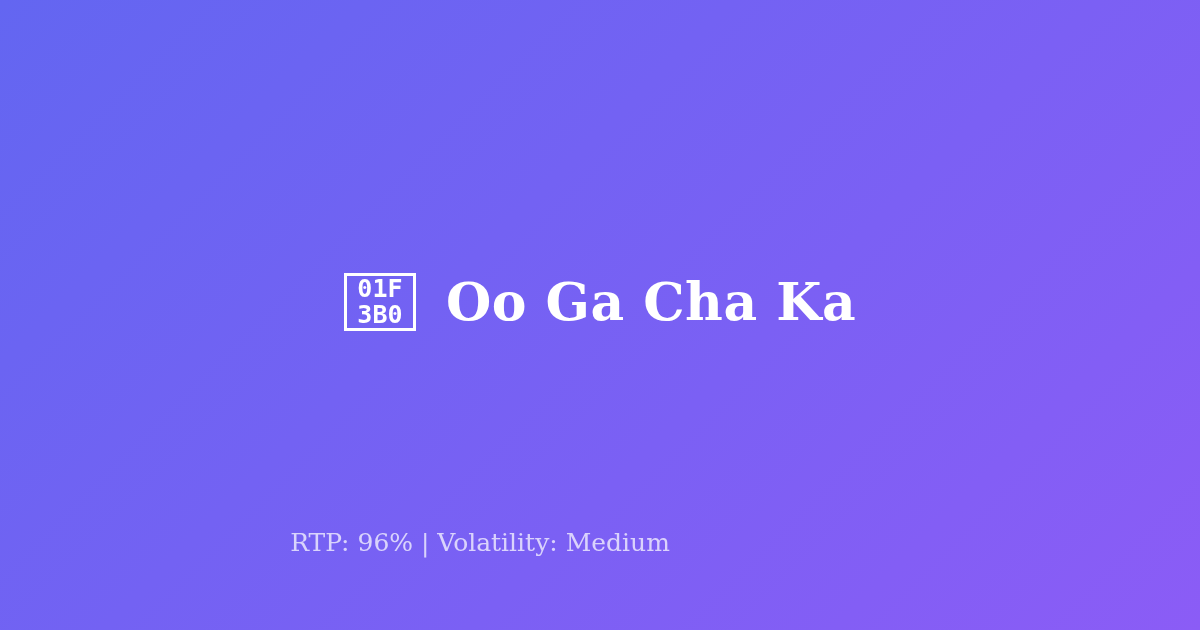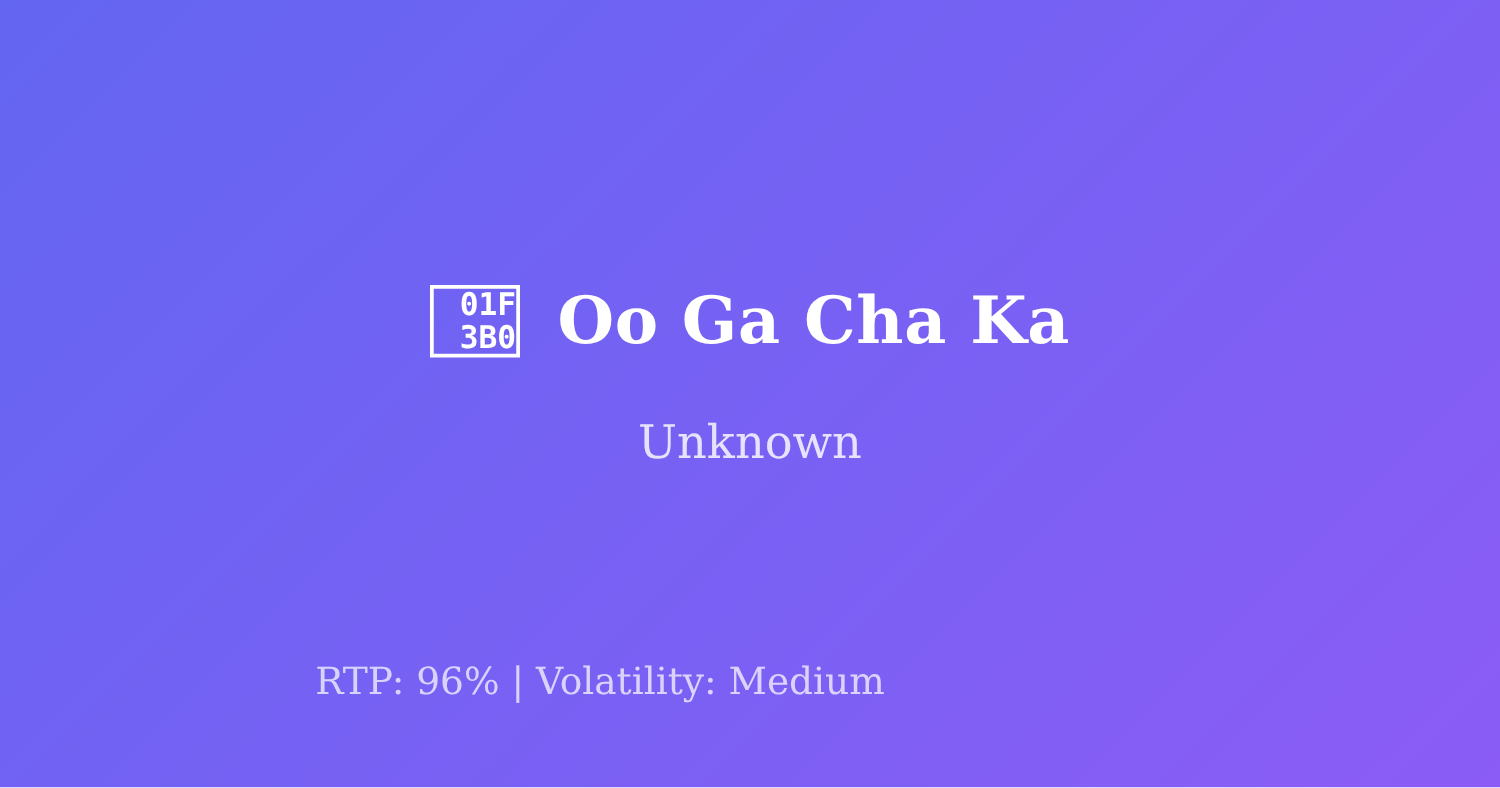--- a/index.html
+++ b/index.html
@@ -45,21 +45,21 @@
     align-items: center;
     justify-content: center;
     gap: 30px;
     white-space: nowrap;
   }
 
   
   .tofu {
     display: inline-flex;
     flex-direction: column;
-    align-items: flex-end;
+    align-items: center;
     justify-content: center;
     width: 72px;
     height: 58px;
     box-sizing: border-box;
     border: 3px solid #ffffff;
     outline: 2px solid transparent;
     font-family: "DejaVu Sans Mono", monospace;
     font-weight: 700;
     font-size: 25px;
     line-height: 26px;
@@ -93,21 +93,21 @@
 
   
   .footer-meta {
     position: absolute;
     left: 0;
     width: 960px;
     top: 528px;
     text-align: center;
     font-family: "DejaVu Serif", serif;
     font-weight: 400;
-    font-size: 30px;
+    font-size: 25px;
     line-height: 1.2;
     color: rgba(255, 255, 255, 0.72);
   }
 </style>
 </head>
 <body>
 
 <div class="og-card">
 
   <div class="hero">
@@ -116,19 +116,18 @@
 
       <span class="tofu">
         <span class="tofu-line">01F</span>
         <span class="tofu-line">3B0</span>
       </span>
 
       <span class="title-text">Oo Ga Cha Ka</span>
 
     </div>
 
-    <div class="subtitle">Unknown</div>
 
   </div>
 
   <div class="footer-meta">RTP: 96% | Volatility: Medium</div>
 
 </div>
 
 </body></html>

